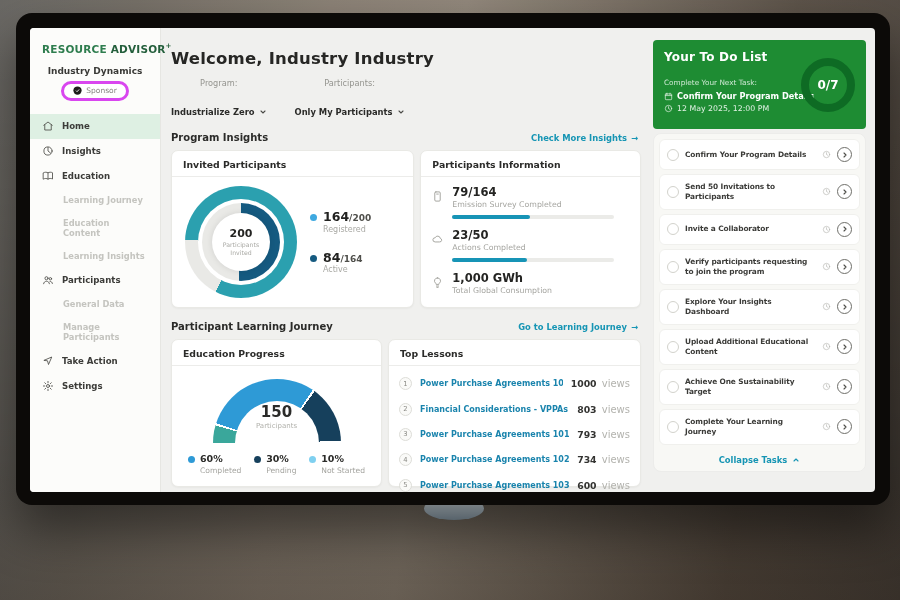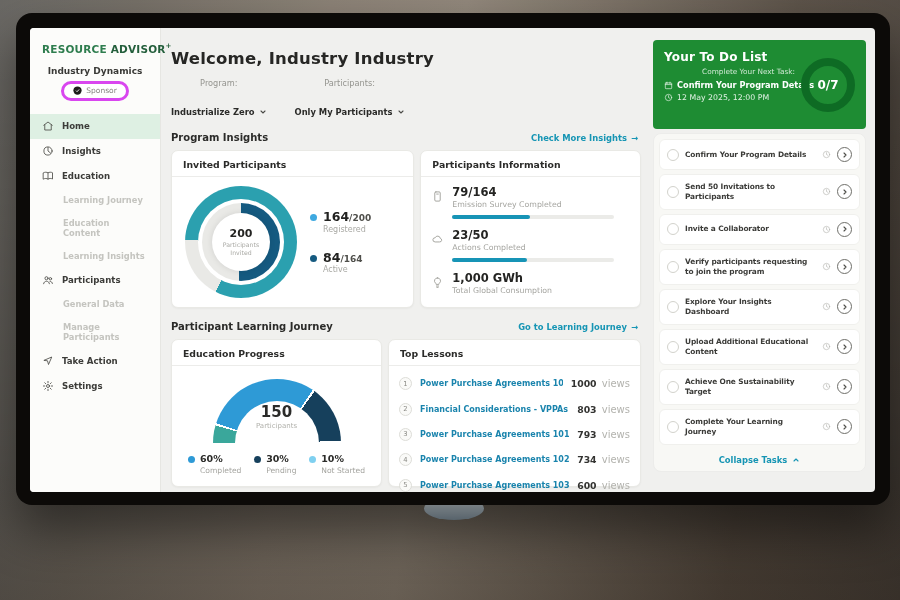--- a/index.html
+++ b/index.html
@@ -94,21 +94,21 @@
     display:flex; align-items:center; justify-content:center; background:#fafaf8; flex:none; }
   .l-title{ flex:1; font-size:8px; font-weight:700; color:#1a84ad; cursor:pointer; white-space:nowrap; overflow:hidden; }
   .l-views{ font-size:9.3px; font-weight:800; color:#333331; white-space:nowrap; }
   .l-suffix{ font-size:10px; color:#b3b3ae; font-weight:400; margin-left:2px; }
 
   
   .todo-panel{ width:213px; margin:12px 9px 0 4px; display:flex; flex-direction:column; flex:none; }
   .todo-header{ background:#1e8c33; border-radius:4px; padding:10px 11px; display:flex; gap:6px; color:#fff; height:89px; }
   .th-left{ flex:1; min-width:0; }
   .th-title{ font-size:12px; font-weight:800; letter-spacing:.2px; }
-  .th-sub{ font-size:7.3px; color:#cfe9d4; margin:3px 0 4px;text-align:right; }
+  .th-sub{ font-size:7.3px; color:#cfe9d4; margin:14px 0 4px; }
   .th-row{ display:flex; align-items:center; gap:4px; font-size:8.2px; font-weight:800; margin-bottom:3px; white-space:nowrap; }
   .th-row.time{ font-weight:400; font-size:7.8px; color:#e2f2e5; }
   .th-ic{ width:9px; height:9px; display:flex; flex:none; color:#eaf6ec; }
   .th-ic svg{ width:100%; height:100%; }
   .progress-ring{ width:54px; height:54px; border:8px solid #0e6b24; border-radius:50%; align-self:center; flex:none;
     display:flex; align-items:center; justify-content:center; font-size:12px; font-weight:800; color:#fff; }
   .todo-list{ background:#f8f8f5; border:1px solid #ececea; border-radius:8px; margin-top:4px; padding:5px 5px 1px; }
   .todo-item{ background:#fff; border:1px solid #f0f0ed; border-radius:6px; display:flex; align-items:center; gap:6px;
     padding:7px 7px; margin-bottom:4px; cursor:pointer; }
   .t-check{ width:12px; height:12px; border:1.4px solid #d2d2cc; border-radius:50%; flex:none; }

